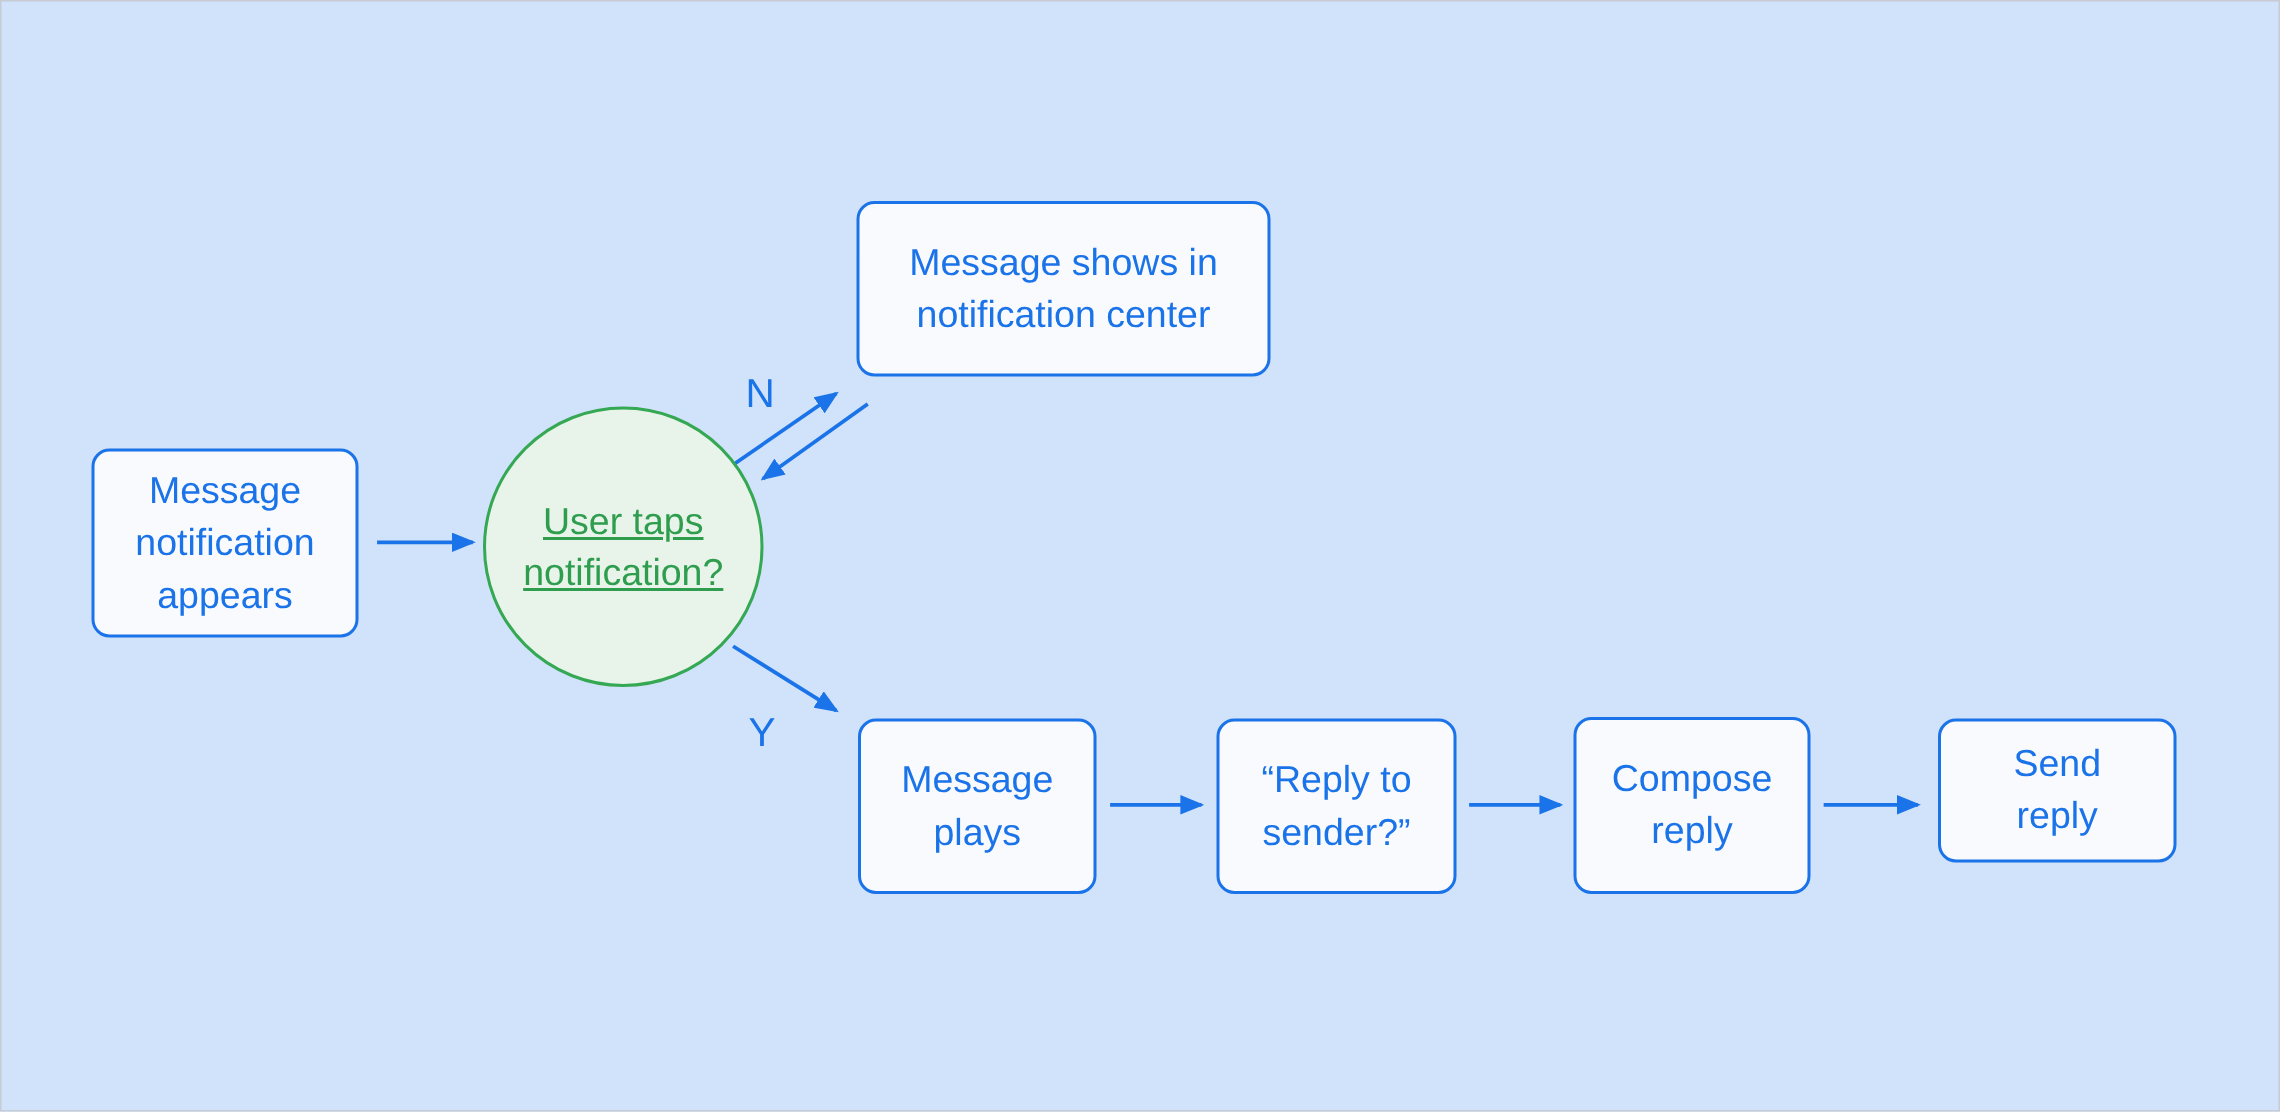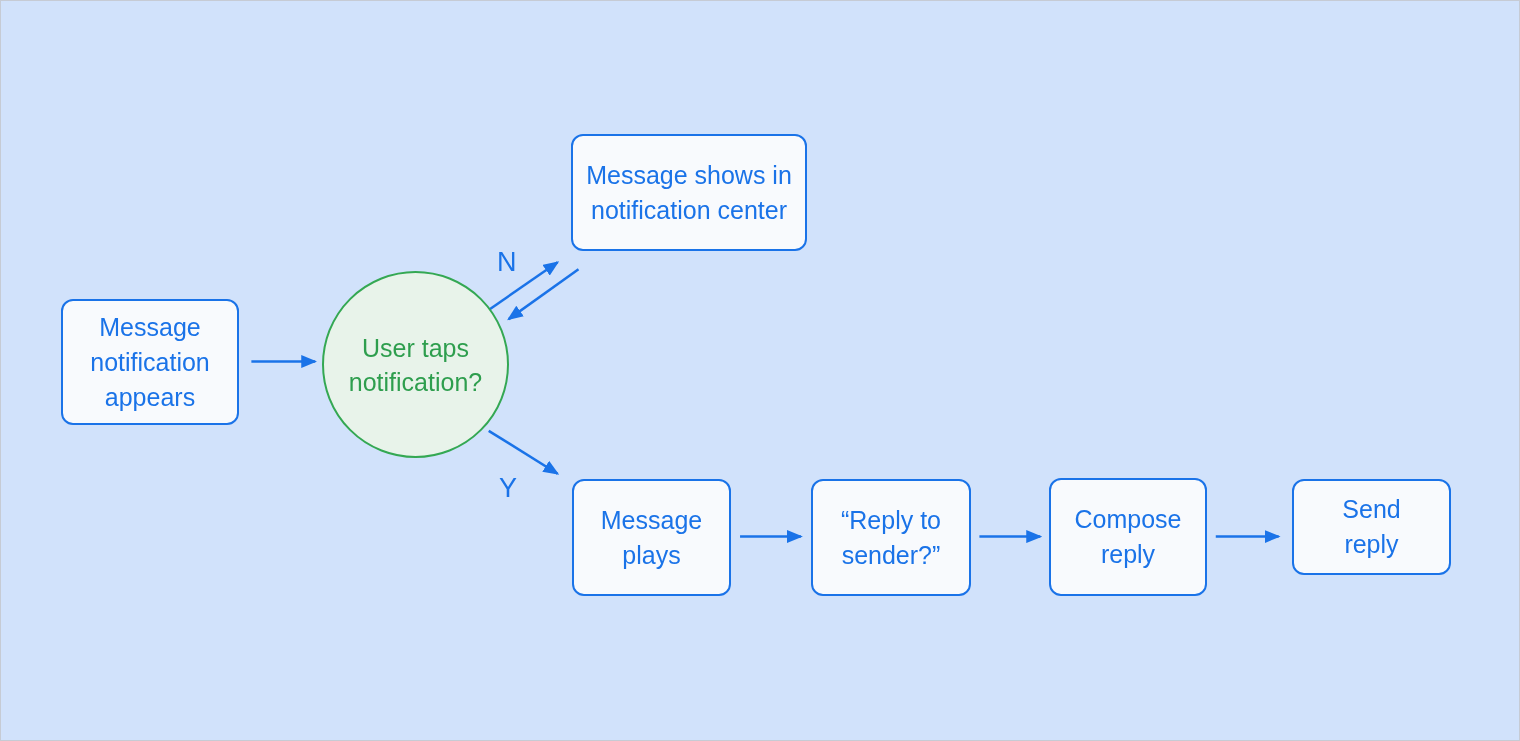--- a/index.html
+++ b/index.html
@@ -40,31 +40,32 @@
     border: 2px solid #1a73e8;
     border-radius: 12px;
     color: #1a73e8;
   }
   .node.circle {
     background: #e8f3ea;
     border: 2px solid #34a853;
     border-radius: 50%;
     color: #2e9e4e;
     line-height: 34px;
+    text-decoration: underline;
   }
   .edge-label {
     position: absolute;
     color: #1a73e8;
     font-size: 27px;
     line-height: 27px;
   }
   
   #node-start          { left: 60px;  top: 298px; width: 178px; height: 126px; }
   #node-decision       { left: 321px; top: 270px; width: 187px; height: 187px; }
-  #node-no-result      { left: 570px; top: 133px; width: 236px; height: 117px; }
+  #node-no-result      { left: 570px; top: 133px; width: 276px; height: 117px; }
   #node-message-plays  { left: 571px; top: 478px; width: 159px; height: 117px; }
   #node-reply-sender   { left: 810px; top: 478px; width: 160px; height: 117px; }
   #node-compose-reply  { left: 1048px; top: 477px; width: 158px; height: 118px; }
   #node-send-reply     { left: 1291px; top: 478px; width: 159px; height: 96px; }
   #label-n { left: 496px; top: 248px; }
   #label-y { left: 498px; top: 474px; }
 </style>
 </head>
 <body>
 

